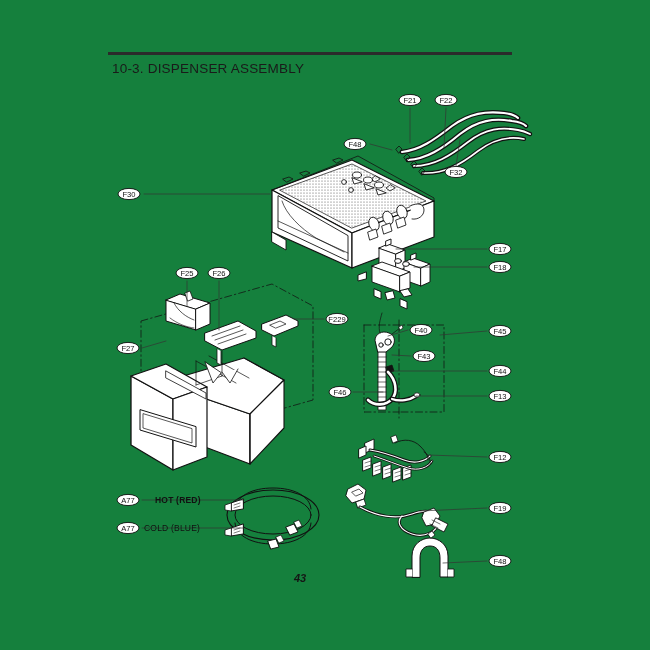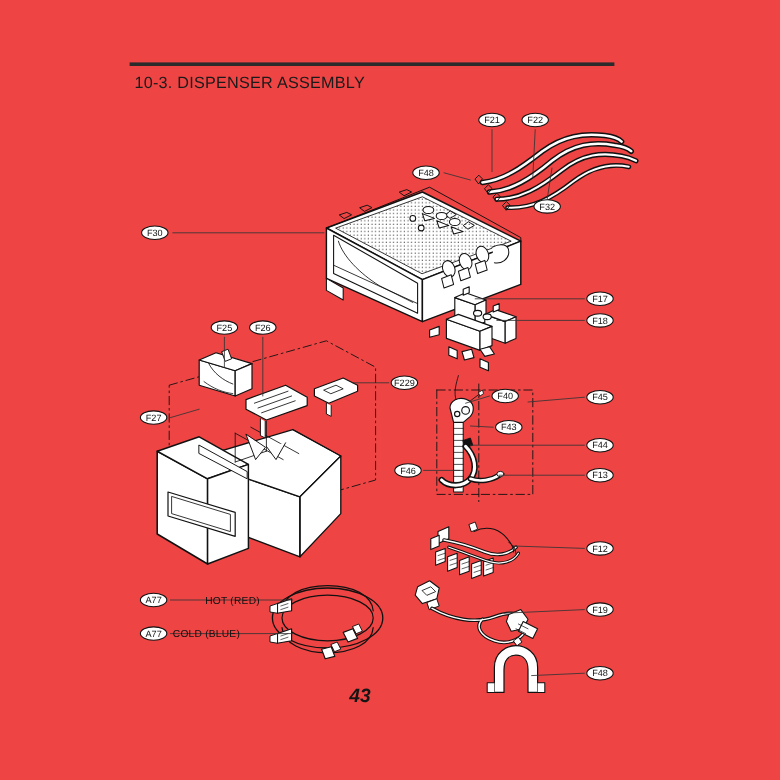--- a/index.html
+++ b/index.html
@@ -7,21 +7,21 @@
     padding: 0;
     background: #ffffff;
   }
   body {
     font-family: "Liberation Sans", sans-serif;
   }
   #page {
     position: relative;
     width: 650px;
     height: 650px;
-    background: #ef4444;
+    background: #15803d;
     overflow: hidden;
   }
   #page-svg {
     position: absolute;
     left: 0;
     top: 0;
     width: 650px;
     height: 650px;
     display: block;
   }
@@ -41,21 +41,21 @@
     width: 404px;
     height: 3px;
     background: #2b2b2b;
   }
   .pgnum {
     position: absolute;
     left: 0;
     top: 572px;
     width: 600px;
     text-align: center;
-    font-size: 16px;
+    font-size: 11px;
     font-weight: bold;
     font-style: italic;
     color: #151515;
   }
   .hoselbl {
     position: absolute;
     font-size: 8.5px;
     color: #111111;
     white-space: nowrap;
     letter-spacing: 0.2px;
@@ -441,17 +441,17 @@
           <ellipse cx="128" cy="500" rx="11" ry="5.6" fill="#ffffff" stroke="#111" stroke-width="0.9"></ellipse>
           <text x="128" y="502.7" text-anchor="middle" font-family="&quot;Liberation Sans&quot;, sans-serif" font-size="7.6" fill="#111">A77</text>
         </g>
         <g>
           <ellipse cx="128" cy="528" rx="11" ry="5.6" fill="#ffffff" stroke="#111" stroke-width="0.9"></ellipse>
           <text x="128" y="530.7" text-anchor="middle" font-family="&quot;Liberation Sans&quot;, sans-serif" font-size="7.6" fill="#111">A77</text>
         </g>
       </g>
   </svg>
 
-  <div class="hoselbl" style="left:171px; top:495px;">HOT (RED)</div>
+  <div class="hoselbl" style="left:155px; top:495px;font-weight:bold;">HOT (RED)</div>
   <div class="hoselbl" style="left:144px; top:523px;">COLD (BLUE)</div>
 
   <div class="pgnum">43</div>
 </div>
 
 </body></html>

